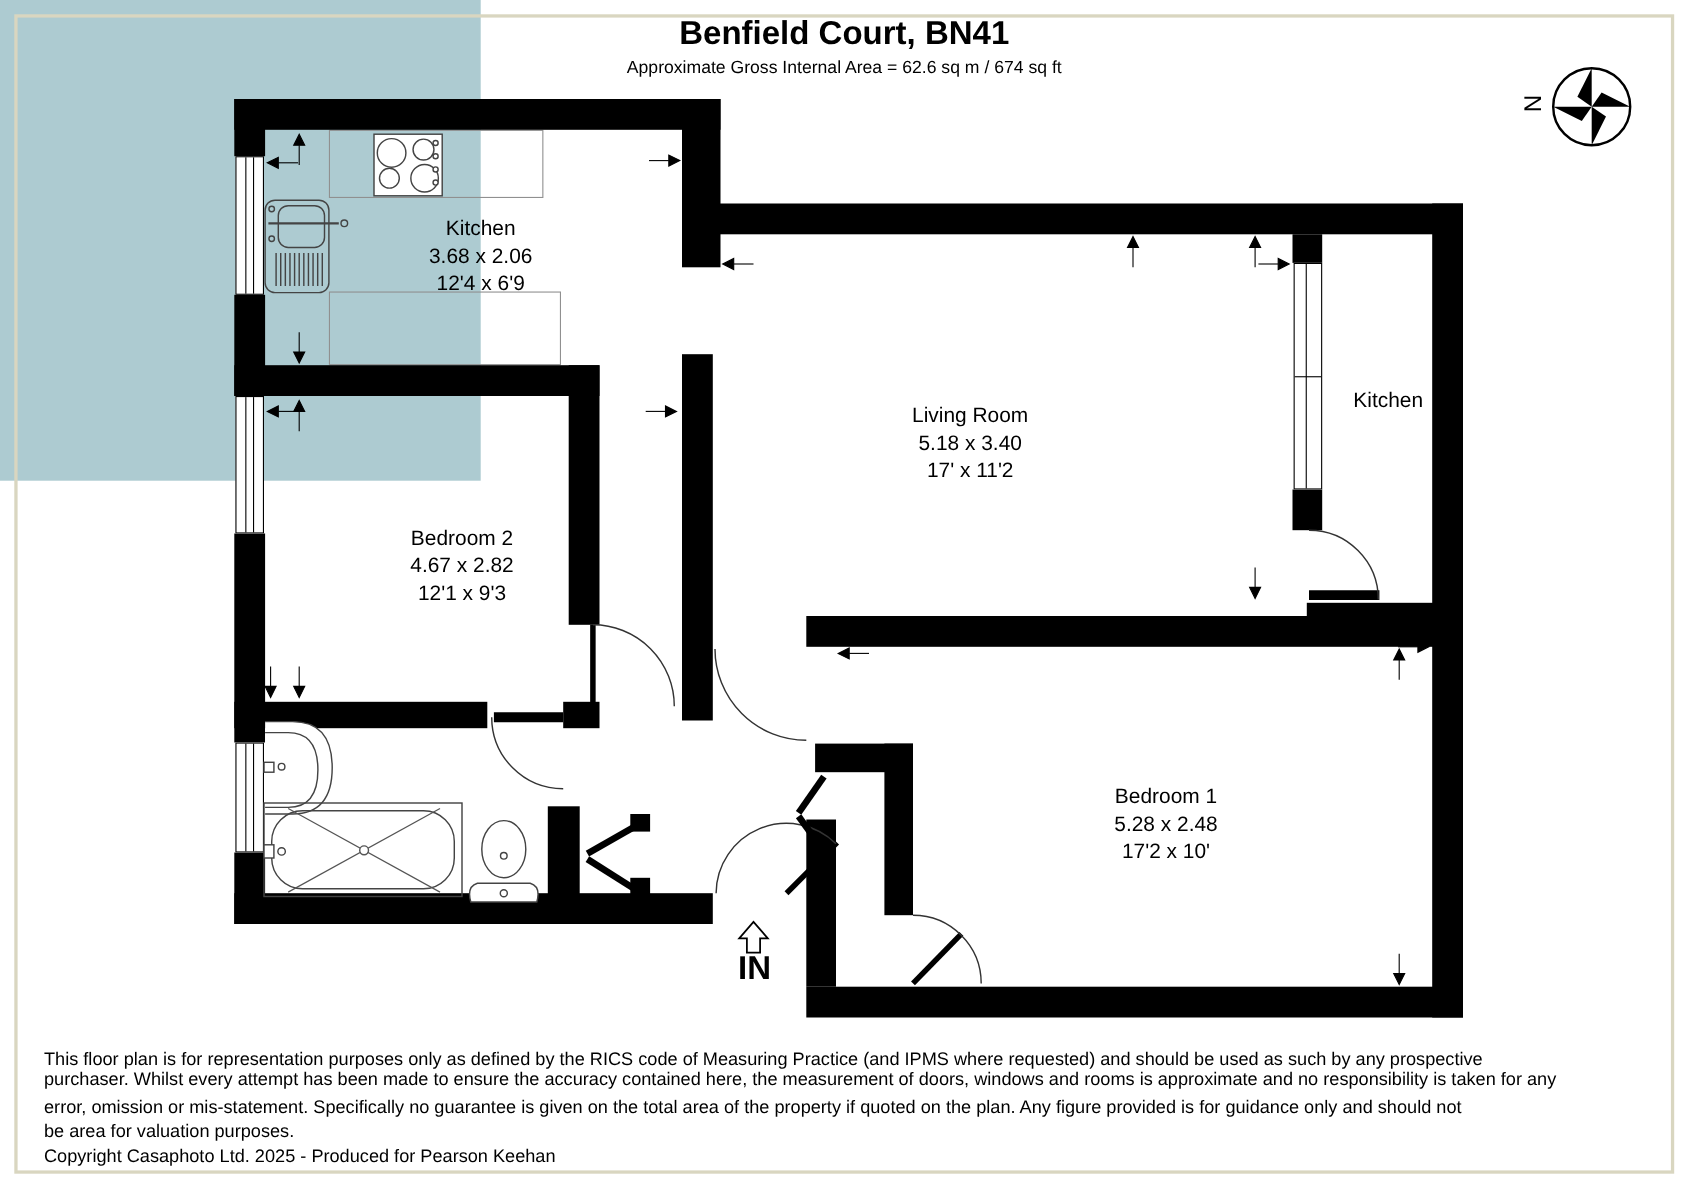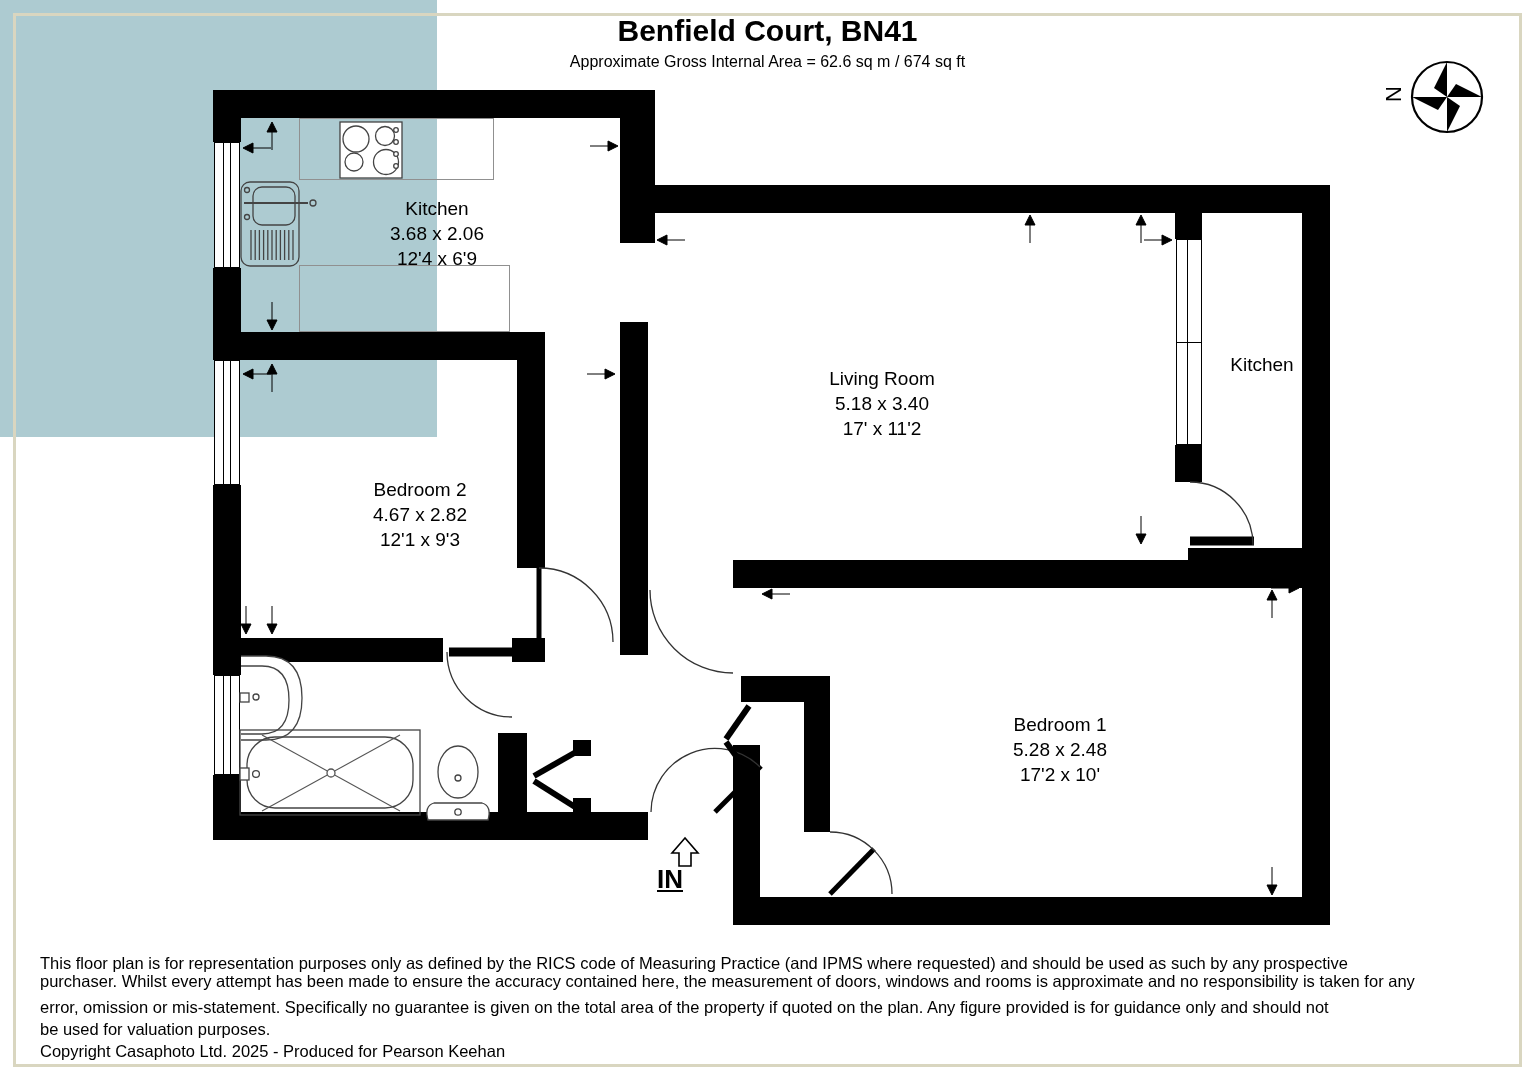--- a/index.html
+++ b/index.html
@@ -15,22 +15,22 @@
   #watermark .wm-text{position:absolute;left:0;top:84px;width:100%;text-align:center;
         font-size:78px;line-height:96px;color:rgba(255,255,255,.95);letter-spacing:1px;}
   
   .wall{position:absolute;background:#000;z-index:3;}
   .win{position:absolute;background:#fff;border:1.5px solid #000;box-sizing:border-box;z-index:4;}
   .win .l{position:absolute;top:0;bottom:0;width:1px;background:#000;}
   .win .c{position:absolute;left:0;right:0;height:1px;top:50%;background:#000;}
   .ctr{position:absolute;border:1px solid #909090;box-sizing:border-box;z-index:2;}
   
   .room-label{position:absolute;text-align:center;font-size:19px;line-height:25px;z-index:6;}
-  #in-label{position:absolute;left:657px;top:864px;width:58px;
-            font-size:26px;font-weight:bold;z-index:6;text-decoration:underline;}
+  #in-label{position:absolute;left:657px;top:864px;width:58px;text-align:center;
+            font-size:30px;font-weight:bold;z-index:6;}
   
   .foot{position:absolute;left:40px;width:1455px;text-align:left;font-size:16.5px;z-index:6;}
   #overlay{position:absolute;left:0;top:0;z-index:5;}
 </style>
 </head>
 <body>
 
 <div class="abs" id="title">Benfield Court, BN41</div>
 <div class="abs" id="subtitle">Approximate Gross Internal Area = 62.6 sq m / 674 sq ft</div>
 
@@ -250,14 +250,14 @@
 <div class="room-label" style="left:960px;top:712px;width:200px">
   <div>Bedroom 1</div>
   <div>5.28 x 2.48</div>
   <div>17'2 x 10'</div>
 </div>
 <div id="in-label">IN</div>
 
 <div class="foot" style="top:954px">This floor plan is for representation purposes only as defined by the RICS code of Measuring Practice (and IPMS where requested) and should be used as such by any prospective</div>
 <div class="foot" style="top:972px">purchaser. Whilst every attempt has been made to ensure the accuracy contained here, the measurement of doors, windows and rooms is approximate and no responsibility is taken for any</div>
 <div class="foot" style="top:998px">error, omission or mis-statement. Specifically no guarantee is given on the total area of the property if quoted on the plan. Any figure provided is for guidance only and should not</div>
-<div class="foot" style="top:1020px">be used for valuation purposes.</div>
+<div class="foot" style="top:1020px">be area for valuation purposes.</div>
 <div class="foot" style="top:1042px">Copyright Casaphoto Ltd. 2025 - Produced for Pearson Keehan</div>
 
 </body></html>

